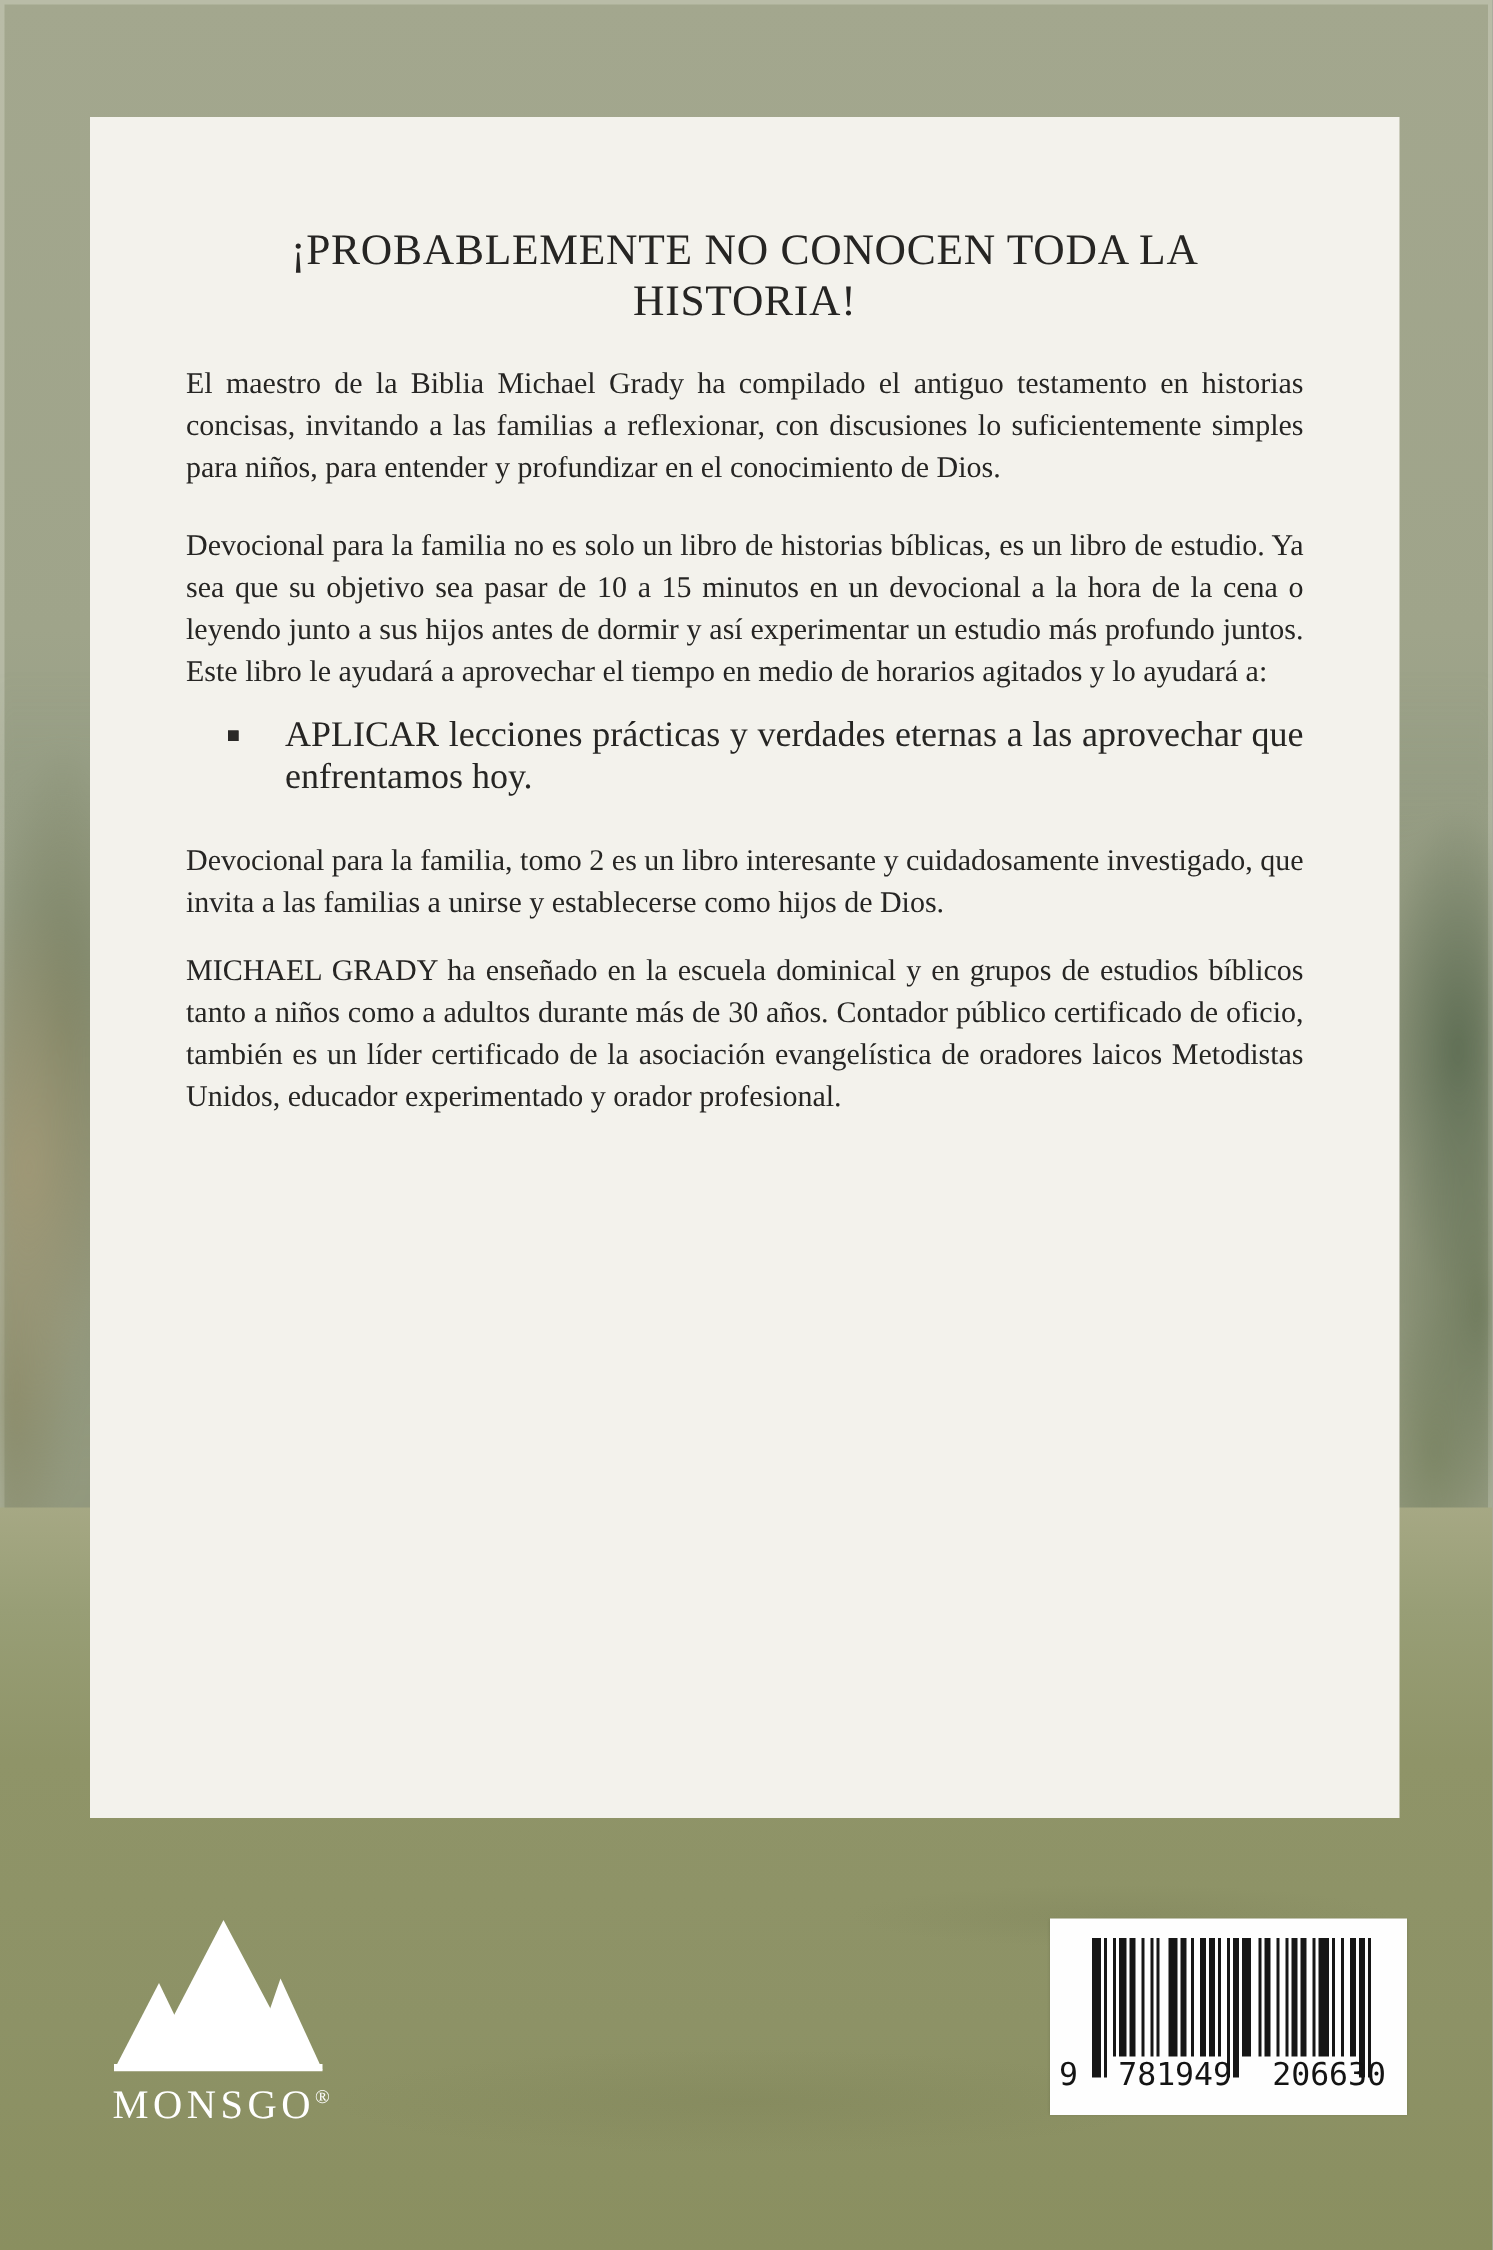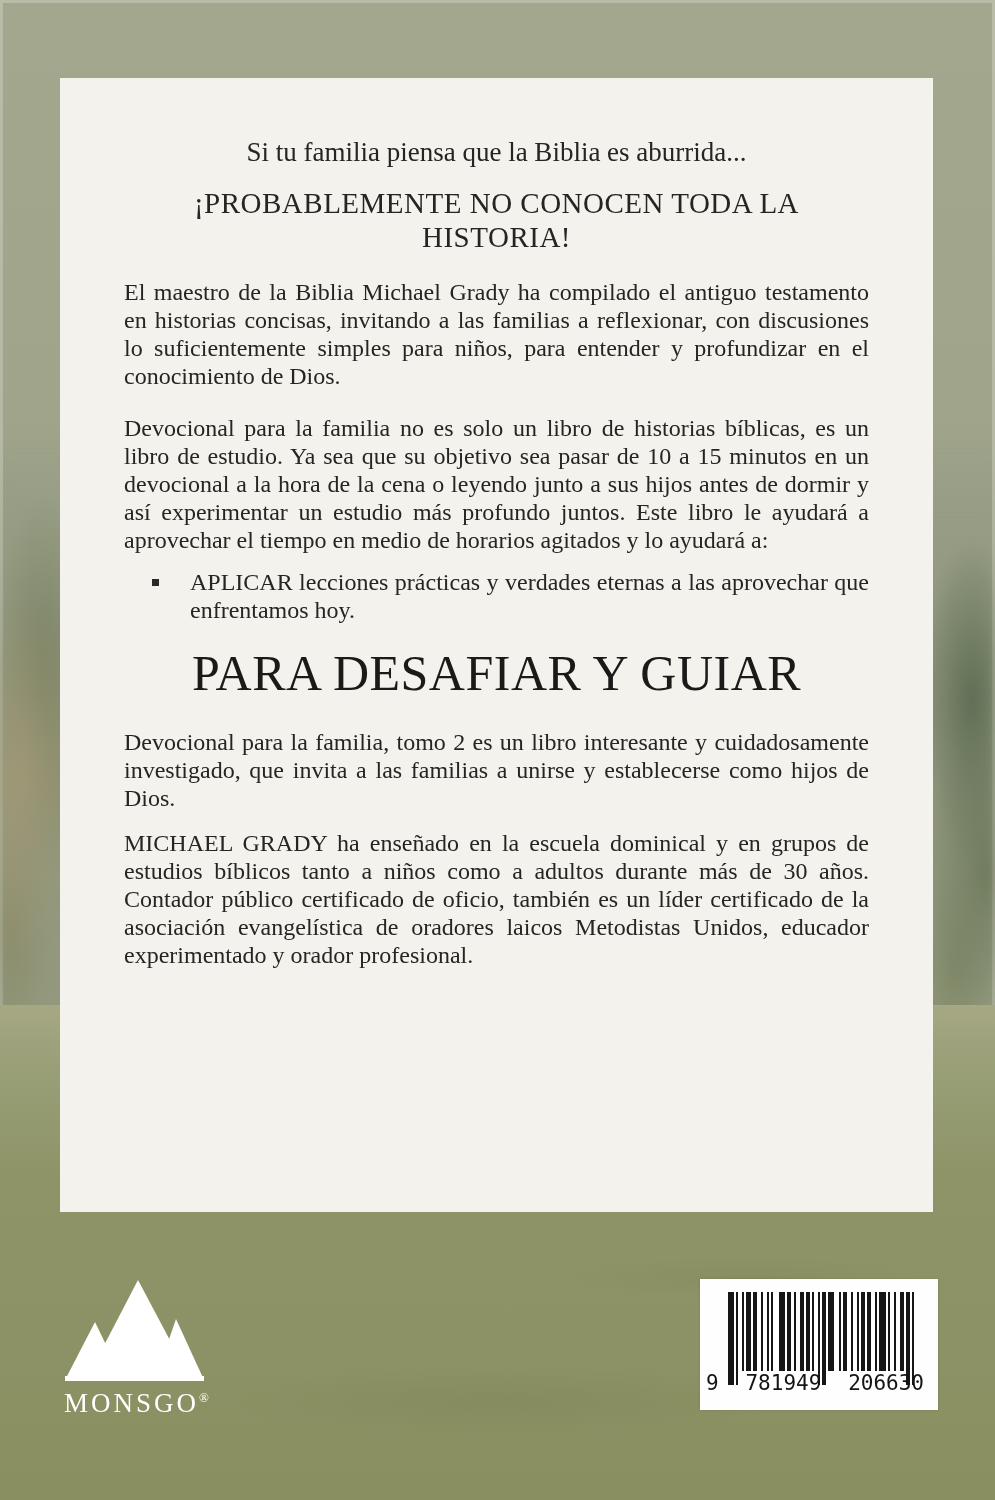--- a/index.html
+++ b/index.html
@@ -43,21 +43,21 @@
     color:#262523;
   }
   .tagline{
     text-align:center;font-size:27px;line-height:36px;margin:0;
   }
   .shout{
     text-align:center;font-size:29px;line-height:34px;margin:16px 0 0 0;
     letter-spacing:.5px;
   }
   .para{
-    font-size:24px;line-height:28px;text-align:justify;margin:24px 0 0 0;
+    font-size:20px;line-height:28px;text-align:justify;margin:24px 0 0 0;
   }
   .para.tight{}
   .bullets{
     list-style:none;margin:14px 0 0 0;padding:0 0 0 28px;
   }
   .bullets li{
     position:relative;
     font-size:24px;line-height:28px;text-align:justify;
     padding-left:38px;margin:0;
   }
@@ -66,21 +66,21 @@
   }
   .headline{
     text-align:center;font-size:50px;line-height:54px;margin:22px 0 0 0;
     color:#1b1a18;font-weight:normal;letter-spacing:.5px;
   }
   .headline span{display:block;}
   .para.summary{margin-top:28px;}
   .para.author{margin-top:17px;}
   
   .logo{
-    position:absolute;left:64px;top:1278px;width:142px;text-align:right;color:#fff;
+    position:absolute;left:75px;top:1278px;width:142px;text-align:right;color:#fff;
   }
   .logo svg{display:block;margin:0 auto;}
   .logo-name{
     font-family:"Liberation Serif", serif;
     font-size:27px;letter-spacing:3px;line-height:30px;margin-top:2px;white-space:nowrap;
   }
   .logo-name sup{font-size:13px;letter-spacing:0;}
   
   .barcode-box{
     position:absolute;left:700px;top:1279px;width:238px;height:131px;background:#fefefe;
@@ -103,38 +103,36 @@
 </style>
 </head>
 <body>
 
 <div class="page">
 
   <div class="trees"></div>
   <div class="grass"></div>
 
   <div class="panel">
-    <p class="tagline">Si tu familia piensa que la Biblia es aburrida...</p>
     <p class="shout">¡PROBABLEMENTE NO CONOCEN TODA LA HISTORIA!</p>
 
     <p class="para">El maestro de la Biblia Michael Grady ha compilado el antiguo testamento en historias concisas, invitando a las familias a reflexionar, con discusiones lo suficientemente simples para niños, para entender y profundizar en el conocimiento de Dios.</p>
     <p class="para tight">Devocional para la familia no es solo un libro de historias bíblicas, es un libro de estudio. Ya sea que su objetivo sea pasar de 10 a 15 minutos en un devocional a la hora de la cena o leyendo junto a sus hijos antes de dormir y así experimentar un estudio más profundo juntos. Este libro le ayudará a aprovechar el tiempo en medio de horarios agitados y lo ayudará a:</p>
 
     <ul class="bullets">
       <li>
         <span class="marker"></span>
       </li>
       <li>
         <span class="marker"></span>
         <span>APLICAR lecciones prácticas y verdades eternas a las aprovechar que enfrentamos hoy.</span>
       </li>
     </ul>
 
     <h1 class="headline">
-      <span>PARA DESAFIAR Y GUIAR</span>
     </h1>
 
     <p class="para summary">Devocional para la familia, tomo 2 es un libro interesante y cuidadosamente investigado, que invita a las familias a unirse y establecerse como hijos de Dios.</p>
     <p class="para author">MICHAEL GRADY ha enseñado en la escuela dominical y en grupos de estudios bíblicos tanto a niños como a adultos durante más de 30 años. Contador público certificado de oficio, también es un líder certificado de la asociación evangelística de oradores laicos Metodistas Unidos, educador experimentado y orador profesional.</p>
   </div>
 
   <div class="logo">
     <svg width="140" height="103" viewBox="0 0 140 103" aria-hidden="true">
       <polygon points="0,102 30,44 58,102" fill="#ffffff"></polygon>
       <polygon points="21,102 73,2 126,102" fill="#ffffff"></polygon>

